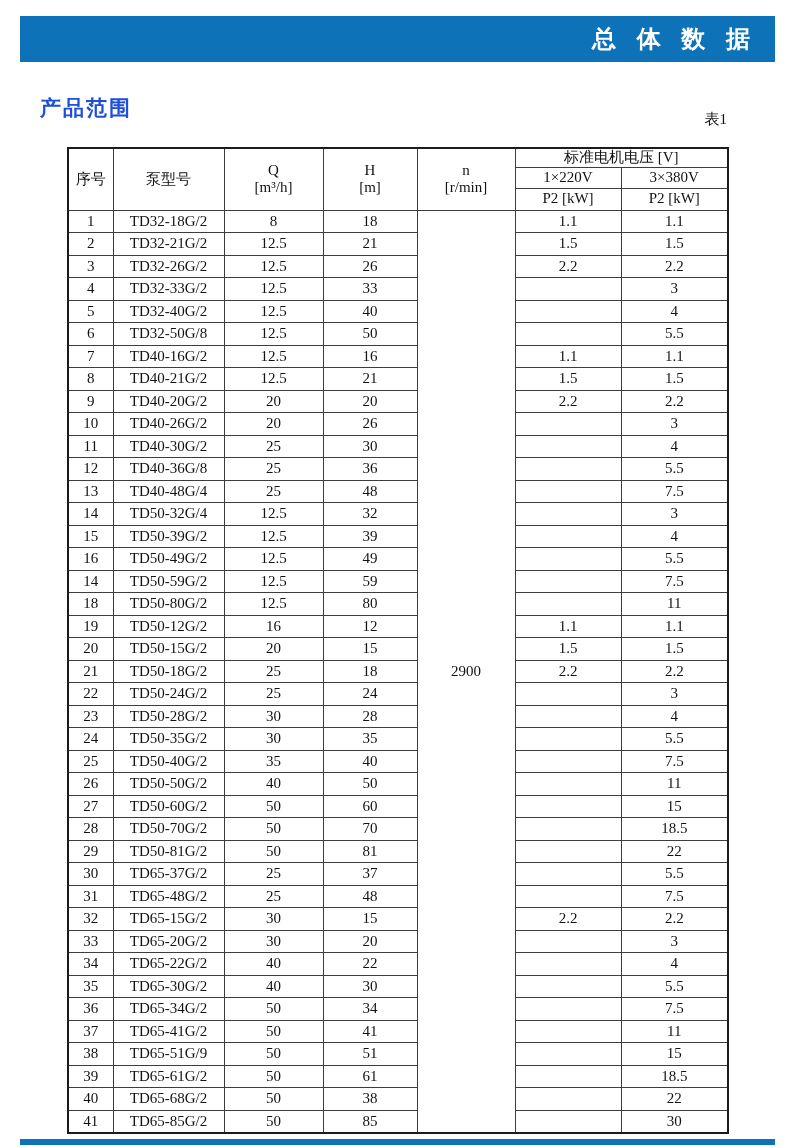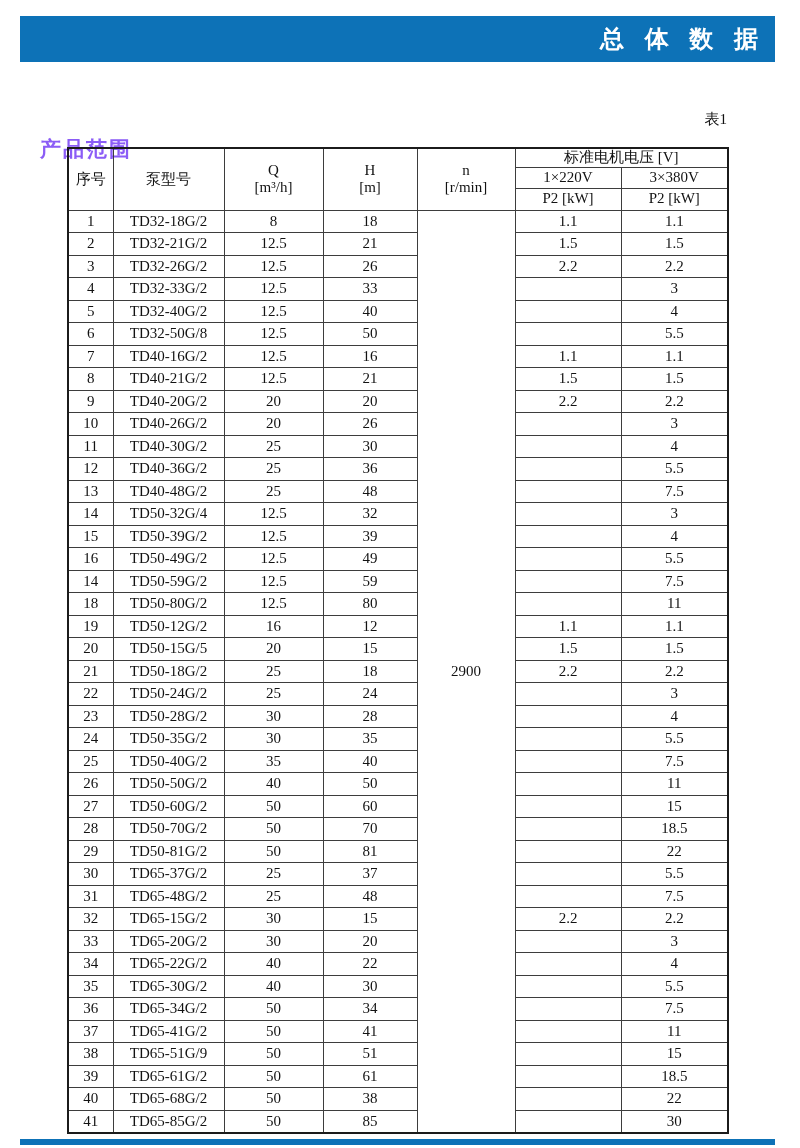--- a/index.html
+++ b/index.html
@@ -8,38 +8,37 @@
     background: #ffffff;
     position: relative;
     font-family: "Liberation Serif", "DejaVu Serif", serif;
     color: #121212;
     overflow: hidden;
   }
   .top-bar {
     position: absolute; left: 20px; top: 16px;
     width: 755px; height: 46px;
     display: flex; align-items: center; justify-content: flex-end;
-    padding-right: 10px; box-sizing: border-box;
+    padding-right: 18px; box-sizing: border-box;
   }
   .top-bar-title {
     color: #ffffff;
     font-family: "Liberation Sans", "DejaVu Sans", sans-serif;
     font-weight: bold;
     font-size: 24px;
     letter-spacing: 7px;
     white-space: nowrap;
   }
   .section-title {
     position: absolute; left: 40px; top: 94px;
     font-family: "Liberation Sans", "DejaVu Sans", sans-serif;
     font-weight: bold;
     font-size: 21px;
     letter-spacing: 2px;
-    color: #8b5cf6;
-    margin-top: 41px;
+    color: #1d4ed8;
   }
   .table-caption {
     position: absolute; left: 67px; top: 110px; width: 660px;
     text-align: right;
     font-size: 15px;
     color: #111111;
   }
   table.spec {
     position: absolute; left: 67px; top: 147px;
     width: 660px;
@@ -202,29 +201,29 @@
       <tr>
         <td>11</td>
         <td>TD40-30G/2</td>
         <td>25</td>
         <td>30</td>
         <td></td>
         <td>4</td>
       </tr>
       <tr>
         <td>12</td>
-        <td>TD40-36G/2</td>
+        <td>TD40-36G/8</td>
         <td>25</td>
         <td>36</td>
         <td></td>
         <td>5.5</td>
       </tr>
       <tr>
         <td>13</td>
-        <td>TD40-48G/2</td>
+        <td>TD40-48G/4</td>
         <td>25</td>
         <td>48</td>
         <td></td>
         <td>7.5</td>
       </tr>
       <tr>
         <td>14</td>
         <td>TD50-32G/4</td>
         <td>12.5</td>
         <td>32</td>
@@ -266,21 +265,21 @@
       <tr>
         <td>19</td>
         <td>TD50-12G/2</td>
         <td>16</td>
         <td>12</td>
         <td>1.1</td>
         <td>1.1</td>
       </tr>
       <tr>
         <td>20</td>
-        <td>TD50-15G/5</td>
+        <td>TD50-15G/2</td>
         <td>20</td>
         <td>15</td>
         <td>1.5</td>
         <td>1.5</td>
       </tr>
       <tr>
         <td>21</td>
         <td>TD50-18G/2</td>
         <td>25</td>
         <td>18</td>

